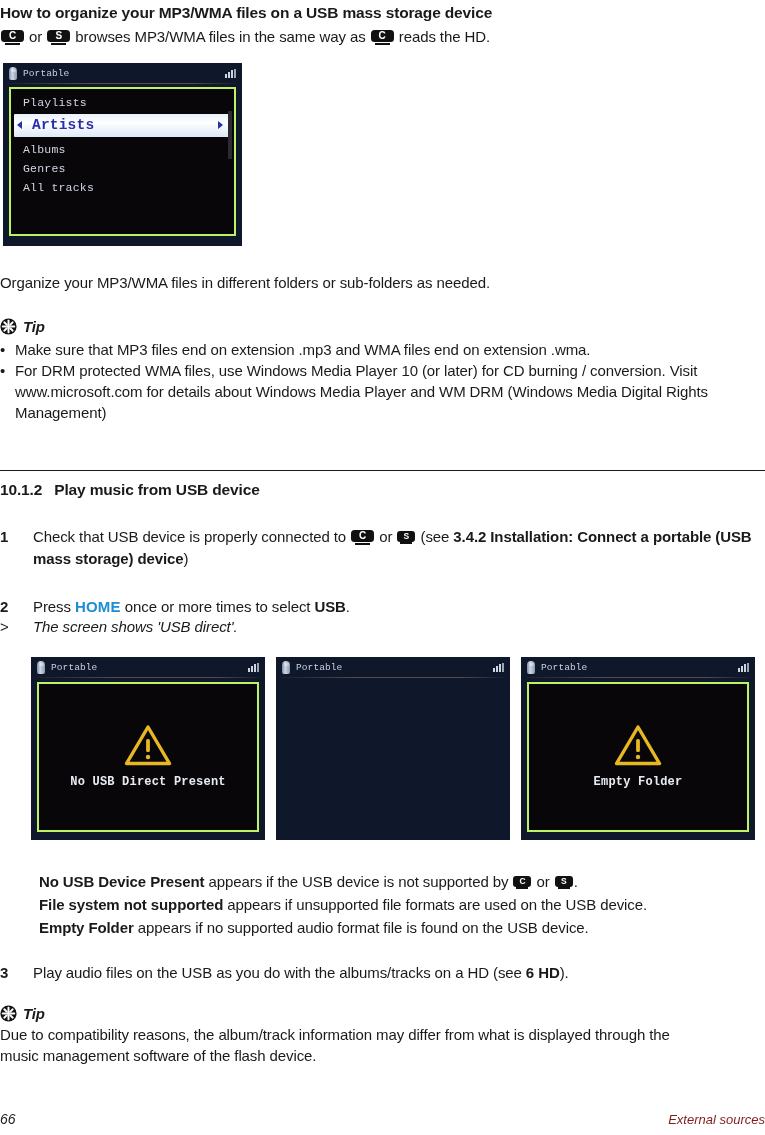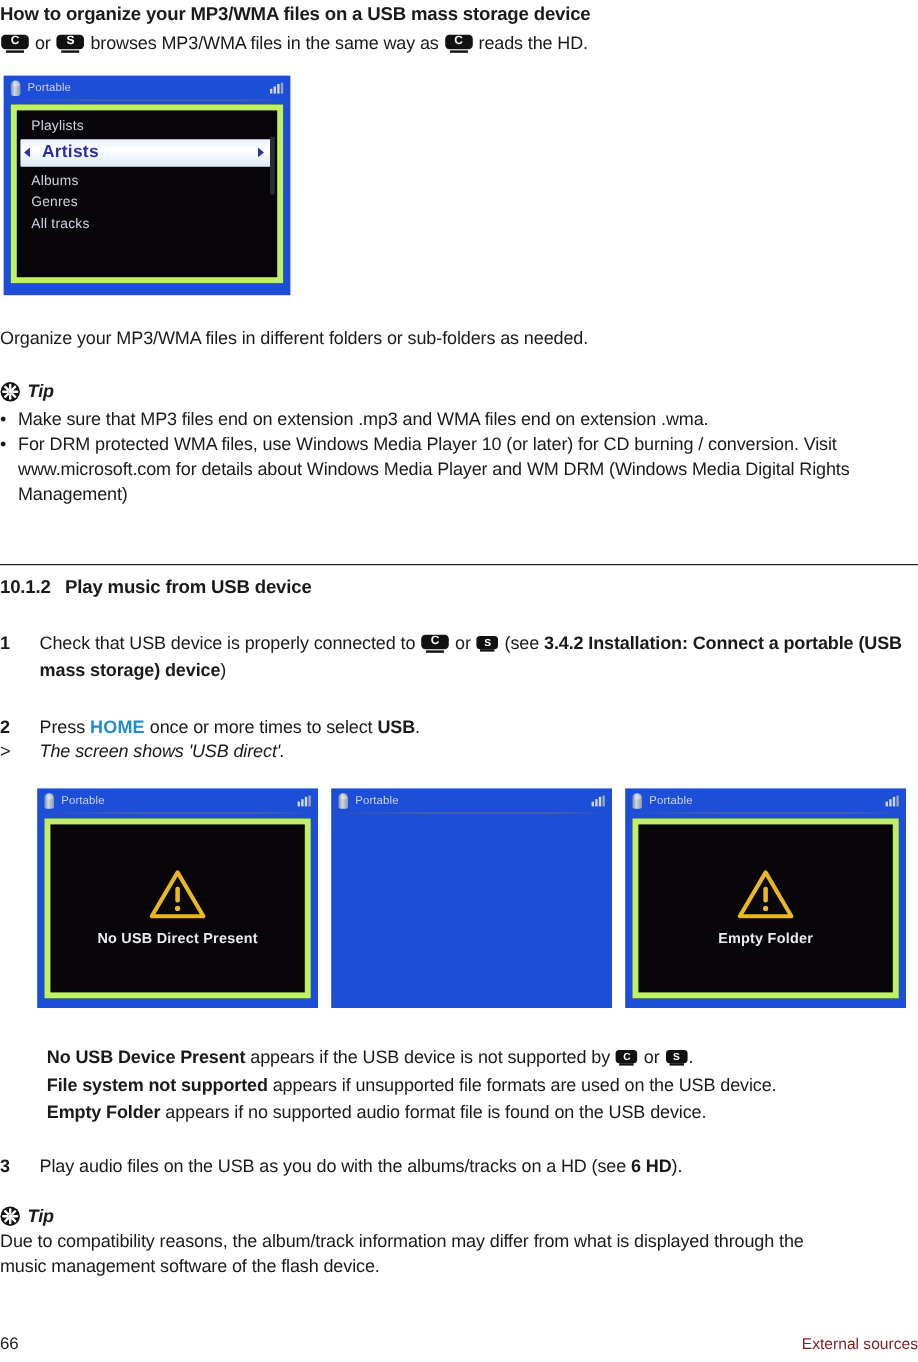--- a/index.html
+++ b/index.html
@@ -131,24 +131,24 @@
   hr.rule {
     border: none;
     border-top: 1.3px solid #1a1a1a;
     margin: 0;
     width: 765px;
   }
 
   
   .screen {
     position: relative;
-    background: #1d4ed8;
+    background: #0f172a;
     box-sizing: border-box;
     overflow: hidden;
-    font-family: Liberation Sans, sans-serif;
+    font-family: Liberation Mono, monospace;
   }
   .screen .scr-head {
     position: relative;
     height: 20px;
     padding: 0 6px;
     display: flex;
     align-items: center;
   }
   .usb-ico {
     width: 8px;
@@ -188,21 +188,21 @@
 
   .scr-sep {
     height: 1px;
     background: linear-gradient(to right, rgba(90,70,60,0.15), rgba(150,120,100,0.55) 35%, rgba(150,120,100,0.55) 80%, rgba(90,70,60,0.1));
     margin: 0 5px 4px 5px;
   }
   .scr-panel {
     position: absolute;
     left: 6px; right: 6px;
     top: 25px; bottom: 8px;
-    border: 5px solid #bef264;
+    border: 2px solid #bef264;
     background: #090609;
     box-sizing: border-box;
     overflow: hidden;
   }
 
   
   .list-item {
     color: #cfd6e2;
     font-size: 11.5px;
     padding: 3px 0 3px 12px;
@@ -258,20 +258,21 @@
 
   
   .footer {
     position: absolute;
     left: 0; right: 0;
     bottom: 8px;
     display: flex;
     align-items: baseline;
     justify-content: space-between;
     font-size: 14px;
+    font-style: italic;
   }
   .pg-num { color: #1a1a1a; }
   .foot-sec { color: #7f1d1d; font-size: 13px; }
 </style>
 </head>
 <body>
 
 <div class="page">
 
   <div style="padding:2px 0 0 0;">

